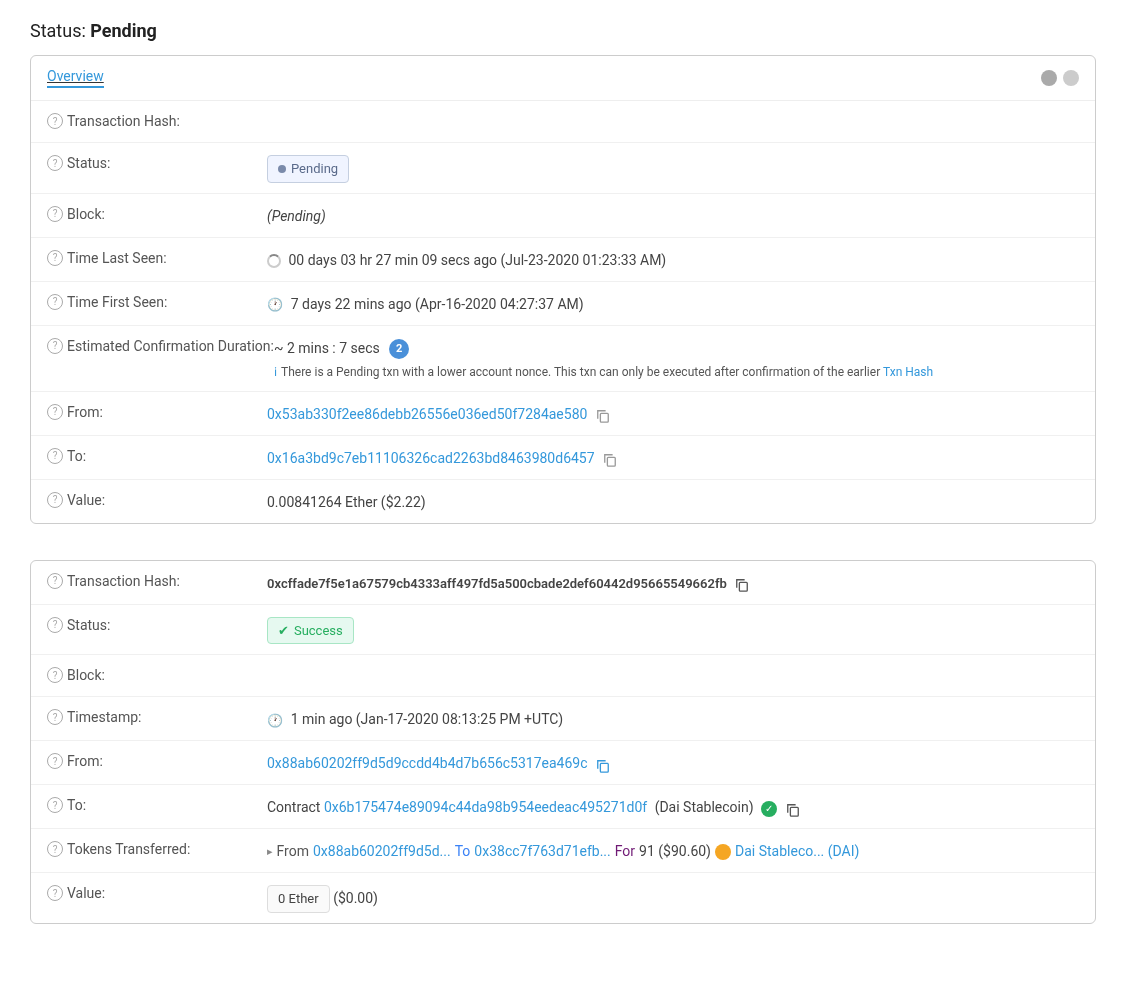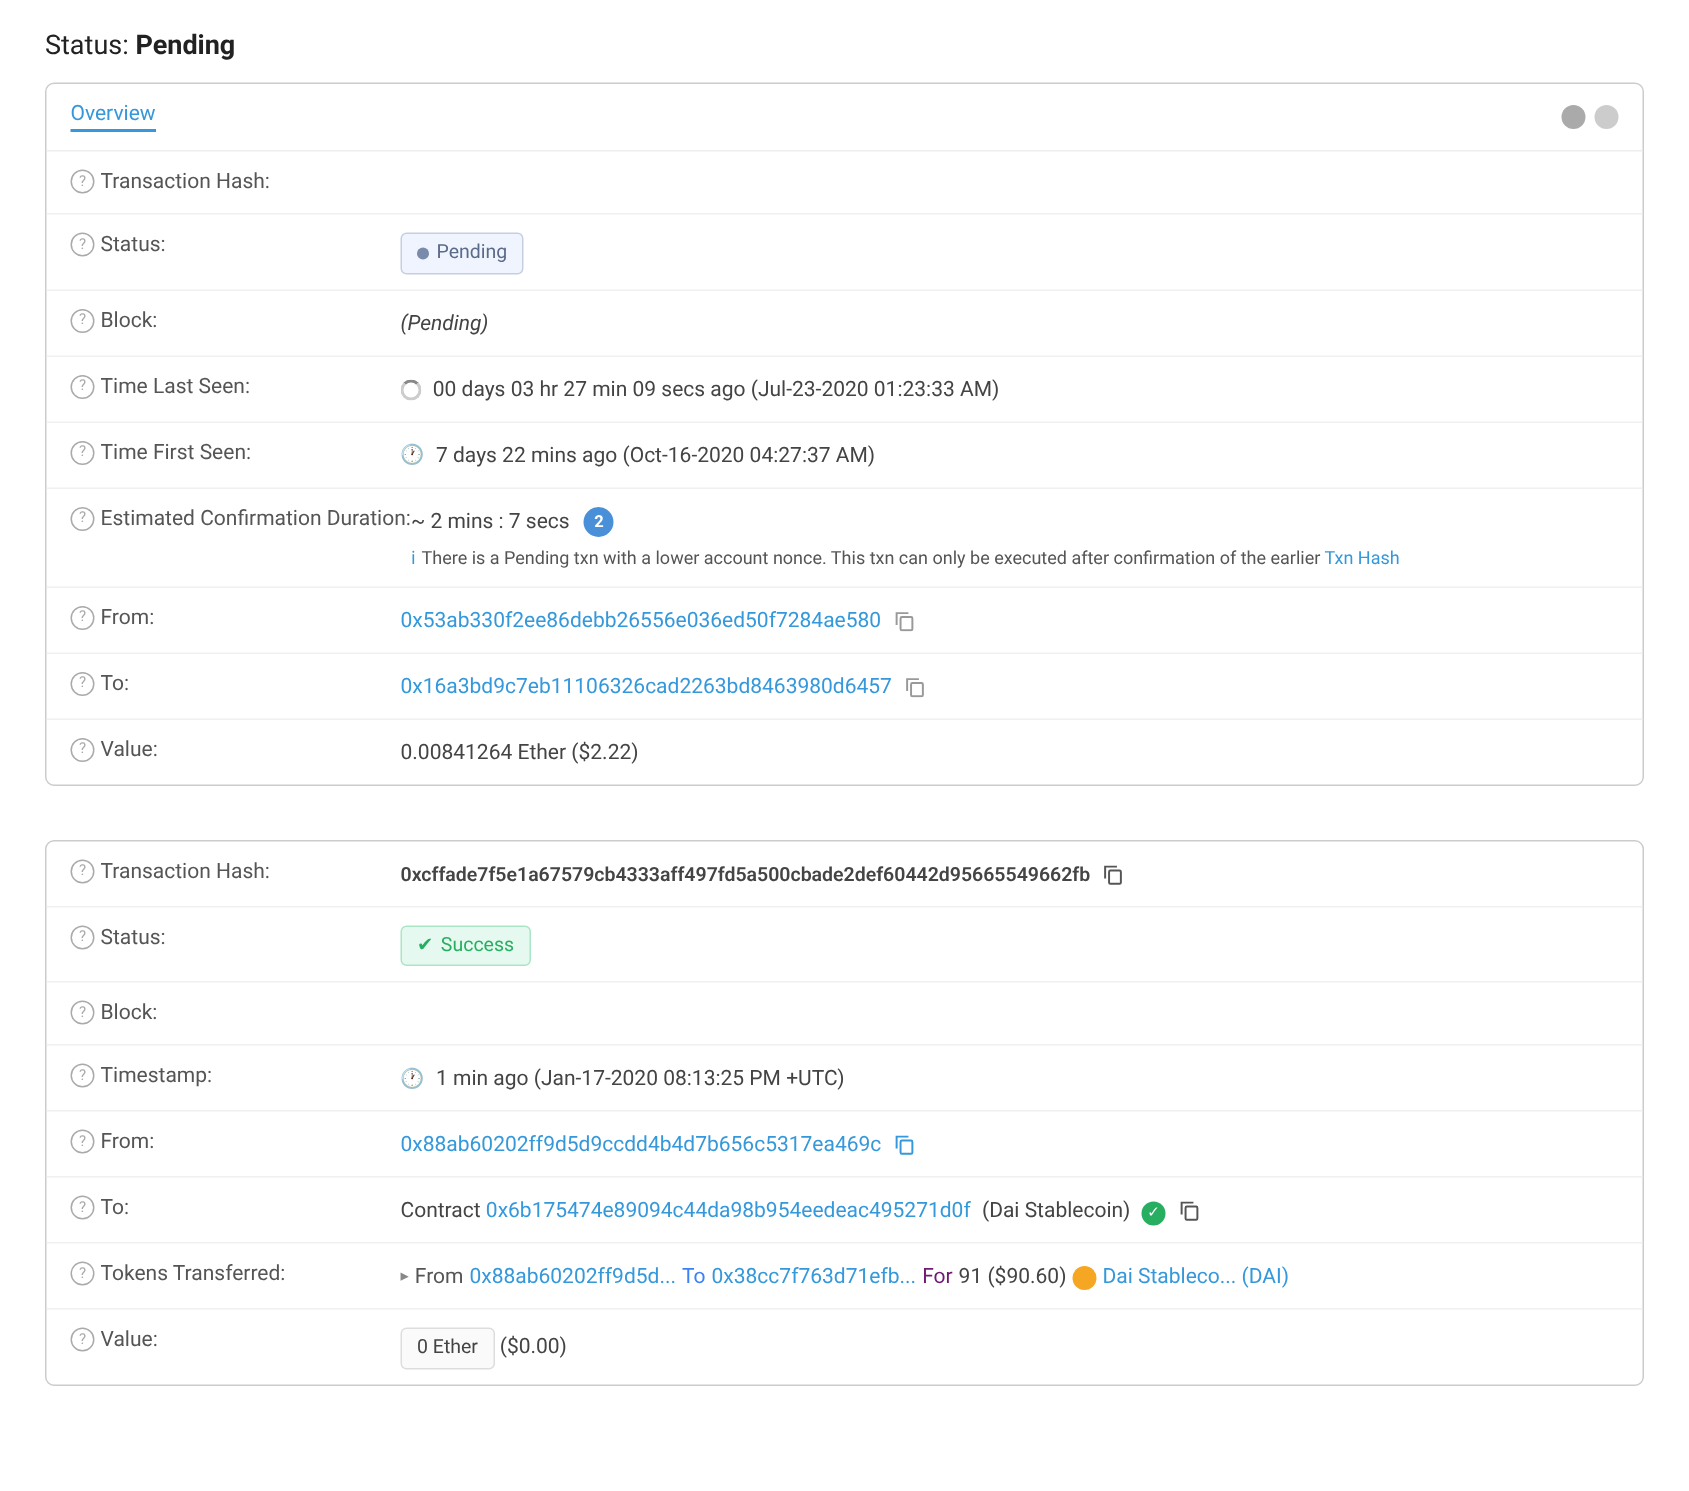--- a/index.html
+++ b/index.html
@@ -25,20 +25,21 @@
       padding: 0;
       margin-bottom: 36px;
       background: #fff;
     }
     .card-header {
       padding: 12px 16px;
       border-bottom: 1px solid #eee;
       display: flex;
       align-items: center;
       justify-content: space-between;
+      text-decoration: underline;
     }
     .tab-label {
       color: #3498db;
       font-size: 14px;
       border-bottom: 2px solid #3498db;
       padding-bottom: 2px;
     }
     .card-header-icons {
       display: flex;
       gap: 6px;
@@ -245,21 +246,21 @@
       </div>
     </div>
 
     <div class="row">
       <div class="row-label">
         <span class="help-icon">?</span>
         <span>Time First Seen:</span>
       </div>
       <div class="row-value">
         <span style="vertical-align:middle;margin-right:4px;font-size:13px;">🕐</span>
-        <span>7 days 22 mins ago (Oct-16-2020 04:27:37 AM)</span>
+        <span>7 days 22 mins ago (Apr-16-2020 04:27:37 AM)</span>
       </div>
     </div>
 
     <div class="row">
       <div class="row-label">
         <span class="help-icon">?</span>
         <span>Estimated Confirmation Duration:</span>
       </div>
       <div class="row-value">
         <div>

